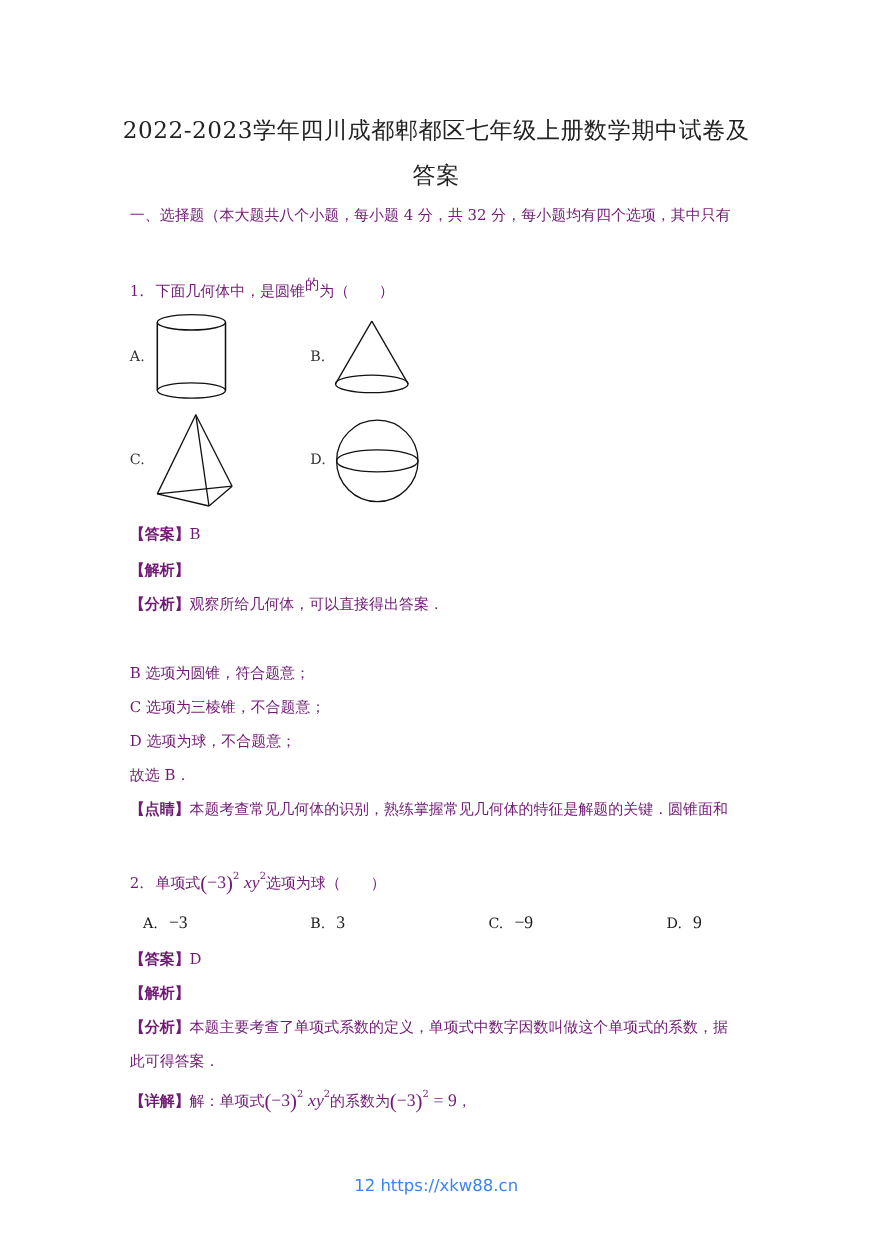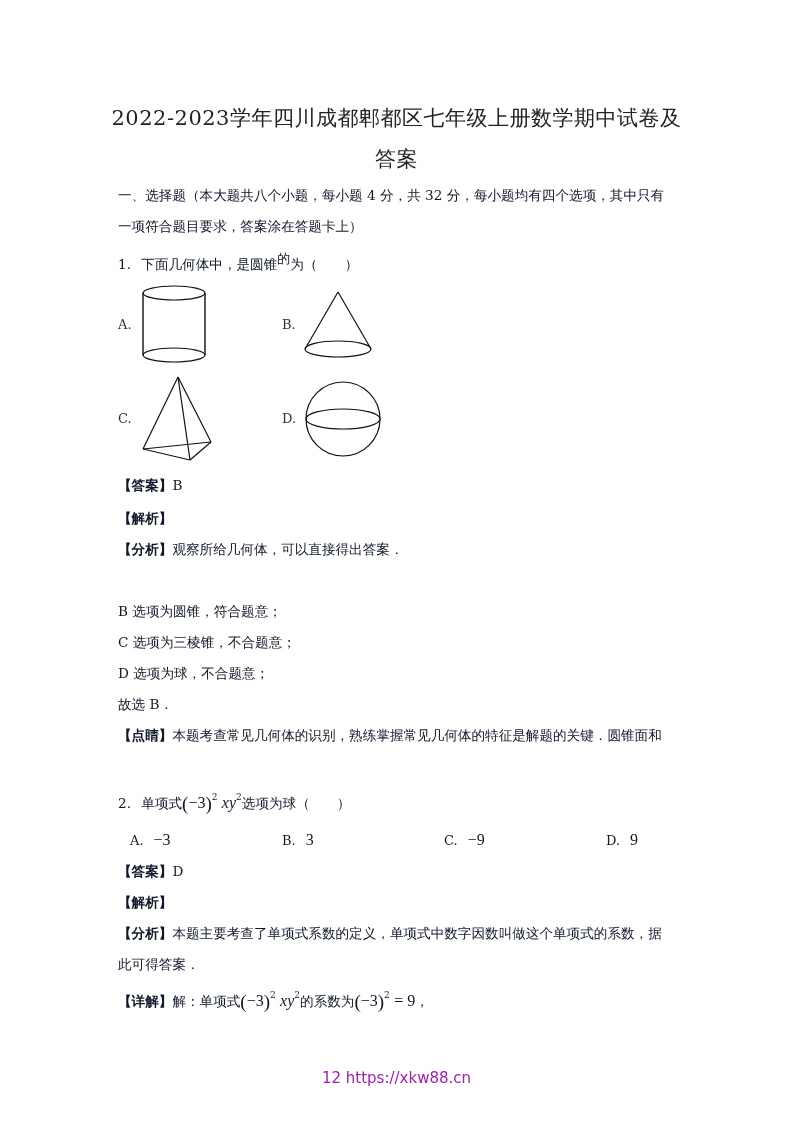--- a/index.html
+++ b/index.html
@@ -1,44 +1,43 @@
 <!DOCTYPE html>
 <html><head>
 <meta charset="utf-8">
 <style>
   html, body { margin: 0; padding: 0; background: #ffffff; }
   body { width: 793px; height: 1122px; position: relative; overflow: hidden;
          font-family: "DejaVu Serif", "Liberation Serif", serif; color: #1a1a1a; }
   .page { position: absolute; left: 0; top: 0; width: 793px; height: 1122px; }
   .title { position: absolute; left: 0; width: 793px; text-align: center;
            font-size: 21px; letter-spacing: 0.5px; color: #222; }
-  .line { position: absolute; left: 118px; font-size: 13.6px; white-space: nowrap; color: #0f172a; }
+  .line { position: absolute; left: 118px; font-size: 13.6px; white-space: nowrap; color: #701a75; }
   .bracket { font-weight: bold; }
   .lbl { position: absolute; font-size: 13px; color: #333; }
   .math { font-family: "Liberation Serif", "DejaVu Serif", serif; font-style: italic; }
   .mnum { font-family: "Liberation Serif", "DejaVu Serif", serif; font-size: 16px; }
   .paren { font-family: "Liberation Serif", serif; font-size: 19px; vertical-align: -2px; }
   sup { font-size: 9px; vertical-align: 8px; }
   .sup-small { font-size: 10px; position: relative; top: -6px; }
   svg.shape { position: absolute; overflow: visible; }
   .footer { position: absolute; top: 1069px; left: 0; width: 793px; text-align: center;
-            font-family: "DejaVu Sans", "Liberation Sans", sans-serif; font-size: 15px; color: #a21caf; }
+            font-family: "DejaVu Sans", "Liberation Sans", sans-serif; font-size: 15px; color: #3b82f6; }
   .opt { position: absolute; top: 831px; font-size: 13px; white-space: nowrap; }
   .opt .v { font-family: "Liberation Serif", serif; font-size: 16px; margin-left: 10px; }
 </style>
 </head>
 <body>
 
 <div class="page">
 
   <div class="title" style="top:104px;">2022-2023学年四川成都郫都区七年级上册数学期中试卷及</div>
   <div class="title" style="top:145px;">答案</div>
 
   <div class="line" style="top:187px;">一、选择题（本大题共八个小题，每小题 4 分，共 32 分，每小题均有四个选项，其中只有</div>
-  <div class="line" style="top:218px;">一项符合题目要求，答案涂在答题卡上）</div>
 
   <div class="line" style="top:256px;">
     <span>1.</span>
     <span style="margin-left:6px;">下面几何体中，是圆锥</span><span class="sup-small" style="font-size:13px;">的</span><span>为（　　）</span>
   </div>
 
   <div class="lbl" style="left:118px; top:317px;">A.</div>
   <svg class="shape" style="left:140px;top:283px;" width="72" height="84" viewBox="0 0 72 84">
     <ellipse cx="34" cy="10" rx="31" ry="7" fill="none" stroke="#111" stroke-width="1.2"></ellipse>
     <ellipse cx="34" cy="72" rx="31" ry="7" fill="none" stroke="#111" stroke-width="1.2"></ellipse>

